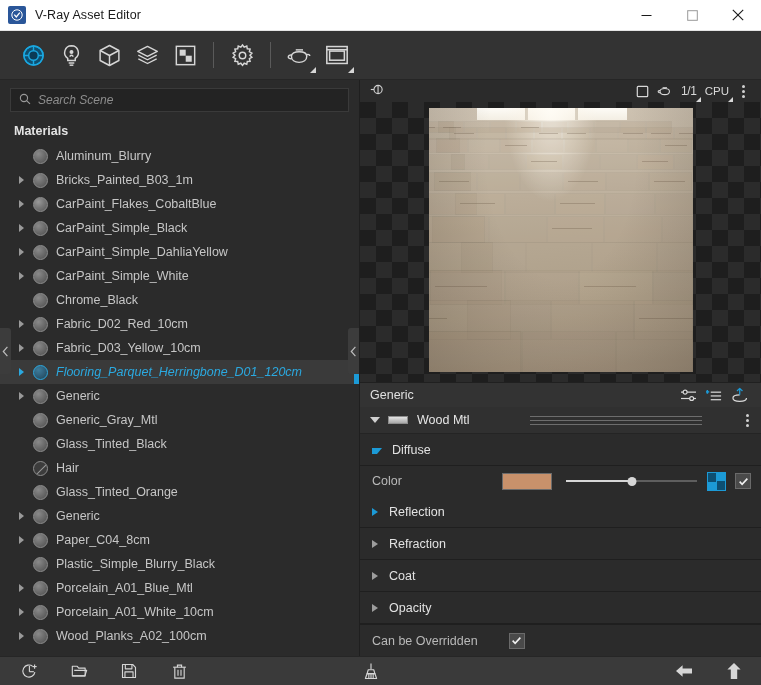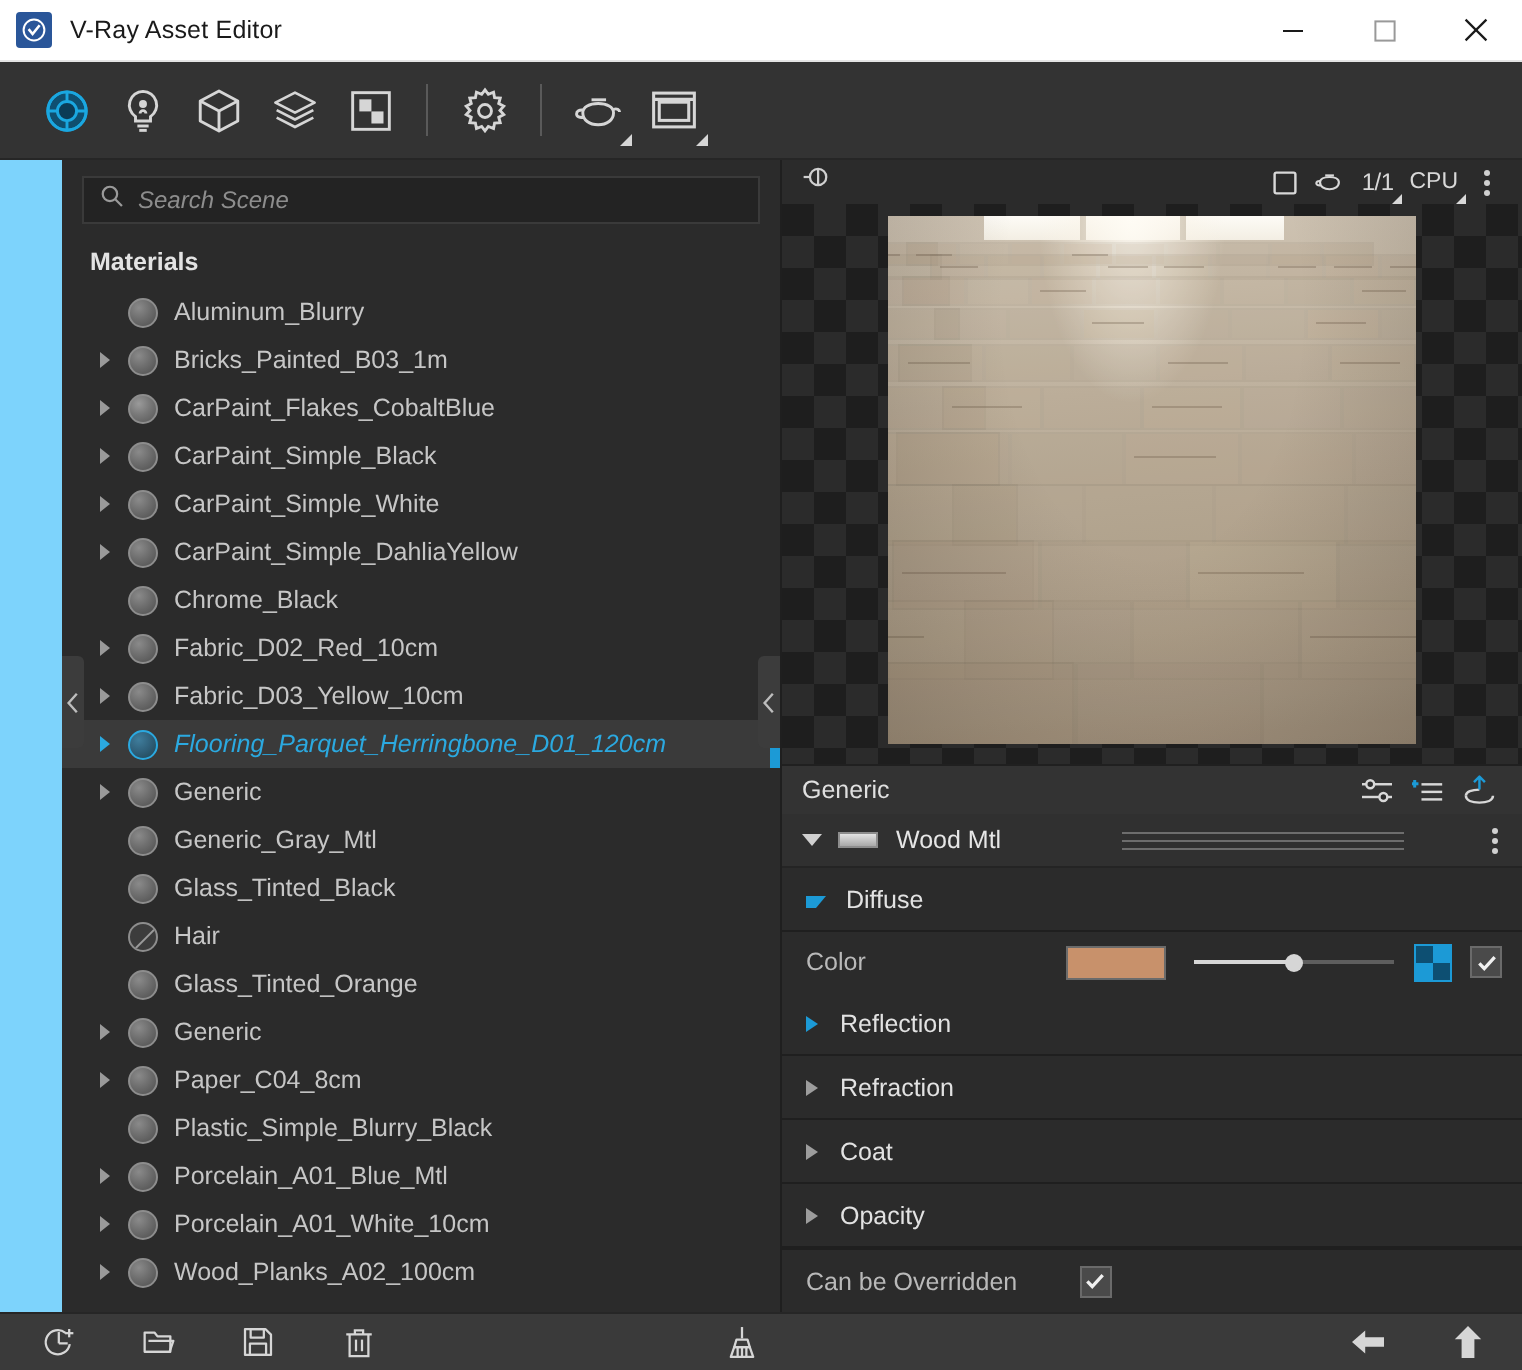--- a/index.html
+++ b/index.html
@@ -58,21 +58,21 @@
     margin: 0 9px;
   }
   .tool .corner {
     position: absolute; right: 2px; bottom: 1px;
     width: 0; height: 0;
     border-left: 6px solid transparent;
     border-bottom: 6px solid #d6d6d6;
   }
 
   
-  .body { flex: 1; display: flex; min-height: 0; margin-left: 31px; }
+  .body { flex: 1; display: flex; min-height: 0; }
 
   
   .left {
     width: 360px; flex: 0 0 360px;
     background: #2b2b2b;
     display: flex; flex-direction: column;
     position: relative;
     border-right: 1px solid #1f1f1f;
   }
   .search-wrap {
@@ -507,28 +507,28 @@
               <span class="tri"></span>
             </span>
             <span class="sphere"></span>
             <span class="row-label">CarPaint_Simple_Black</span>
           </div>
           <div class="row">
             <span class="expander">
               <span class="tri"></span>
             </span>
             <span class="sphere"></span>
+            <span class="row-label">CarPaint_Simple_DahliaYellow</span>
+          </div>
+          <div class="row">
+            <span class="expander">
+              <span class="tri"></span>
+            </span>
+            <span class="sphere"></span>
             <span class="row-label">CarPaint_Simple_White</span>
-          </div>
-          <div class="row">
-            <span class="expander">
-              <span class="tri"></span>
-            </span>
-            <span class="sphere"></span>
-            <span class="row-label">CarPaint_Simple_DahliaYellow</span>
           </div>
           <div class="row">
             <span class="expander"></span>
             <span class="sphere"></span>
             <span class="row-label">Chrome_Black</span>
           </div>
           <div class="row">
             <span class="expander">
               <span class="tri"></span>
             </span>

